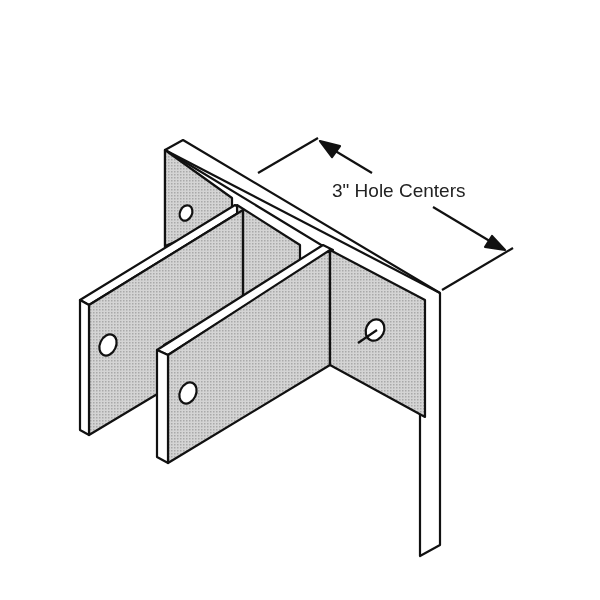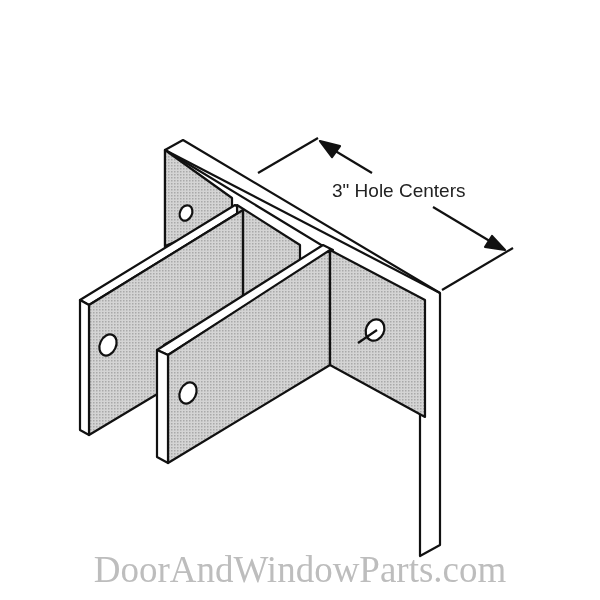--- a/index.html
+++ b/index.html
@@ -71,14 +71,13 @@
         <line x1="442" y1="290" x2="513" y2="248"></line>
         <line x1="372" y1="173" x2="327" y2="146"></line>
         <polygon points="320,141 340,146 332,157" fill="#111"></polygon>
         <line x1="433" y1="207" x2="498" y2="246"></line>
         <polygon points="505,250 485,247 492,236" fill="#111"></polygon>
       </g>
     </g>
   </svg>
 
   <div class="label">3" Hole Centers</div>
-  <div class="watermark">DoorAndWindowParts.com</div>
 </div>
 
 </body></html>

